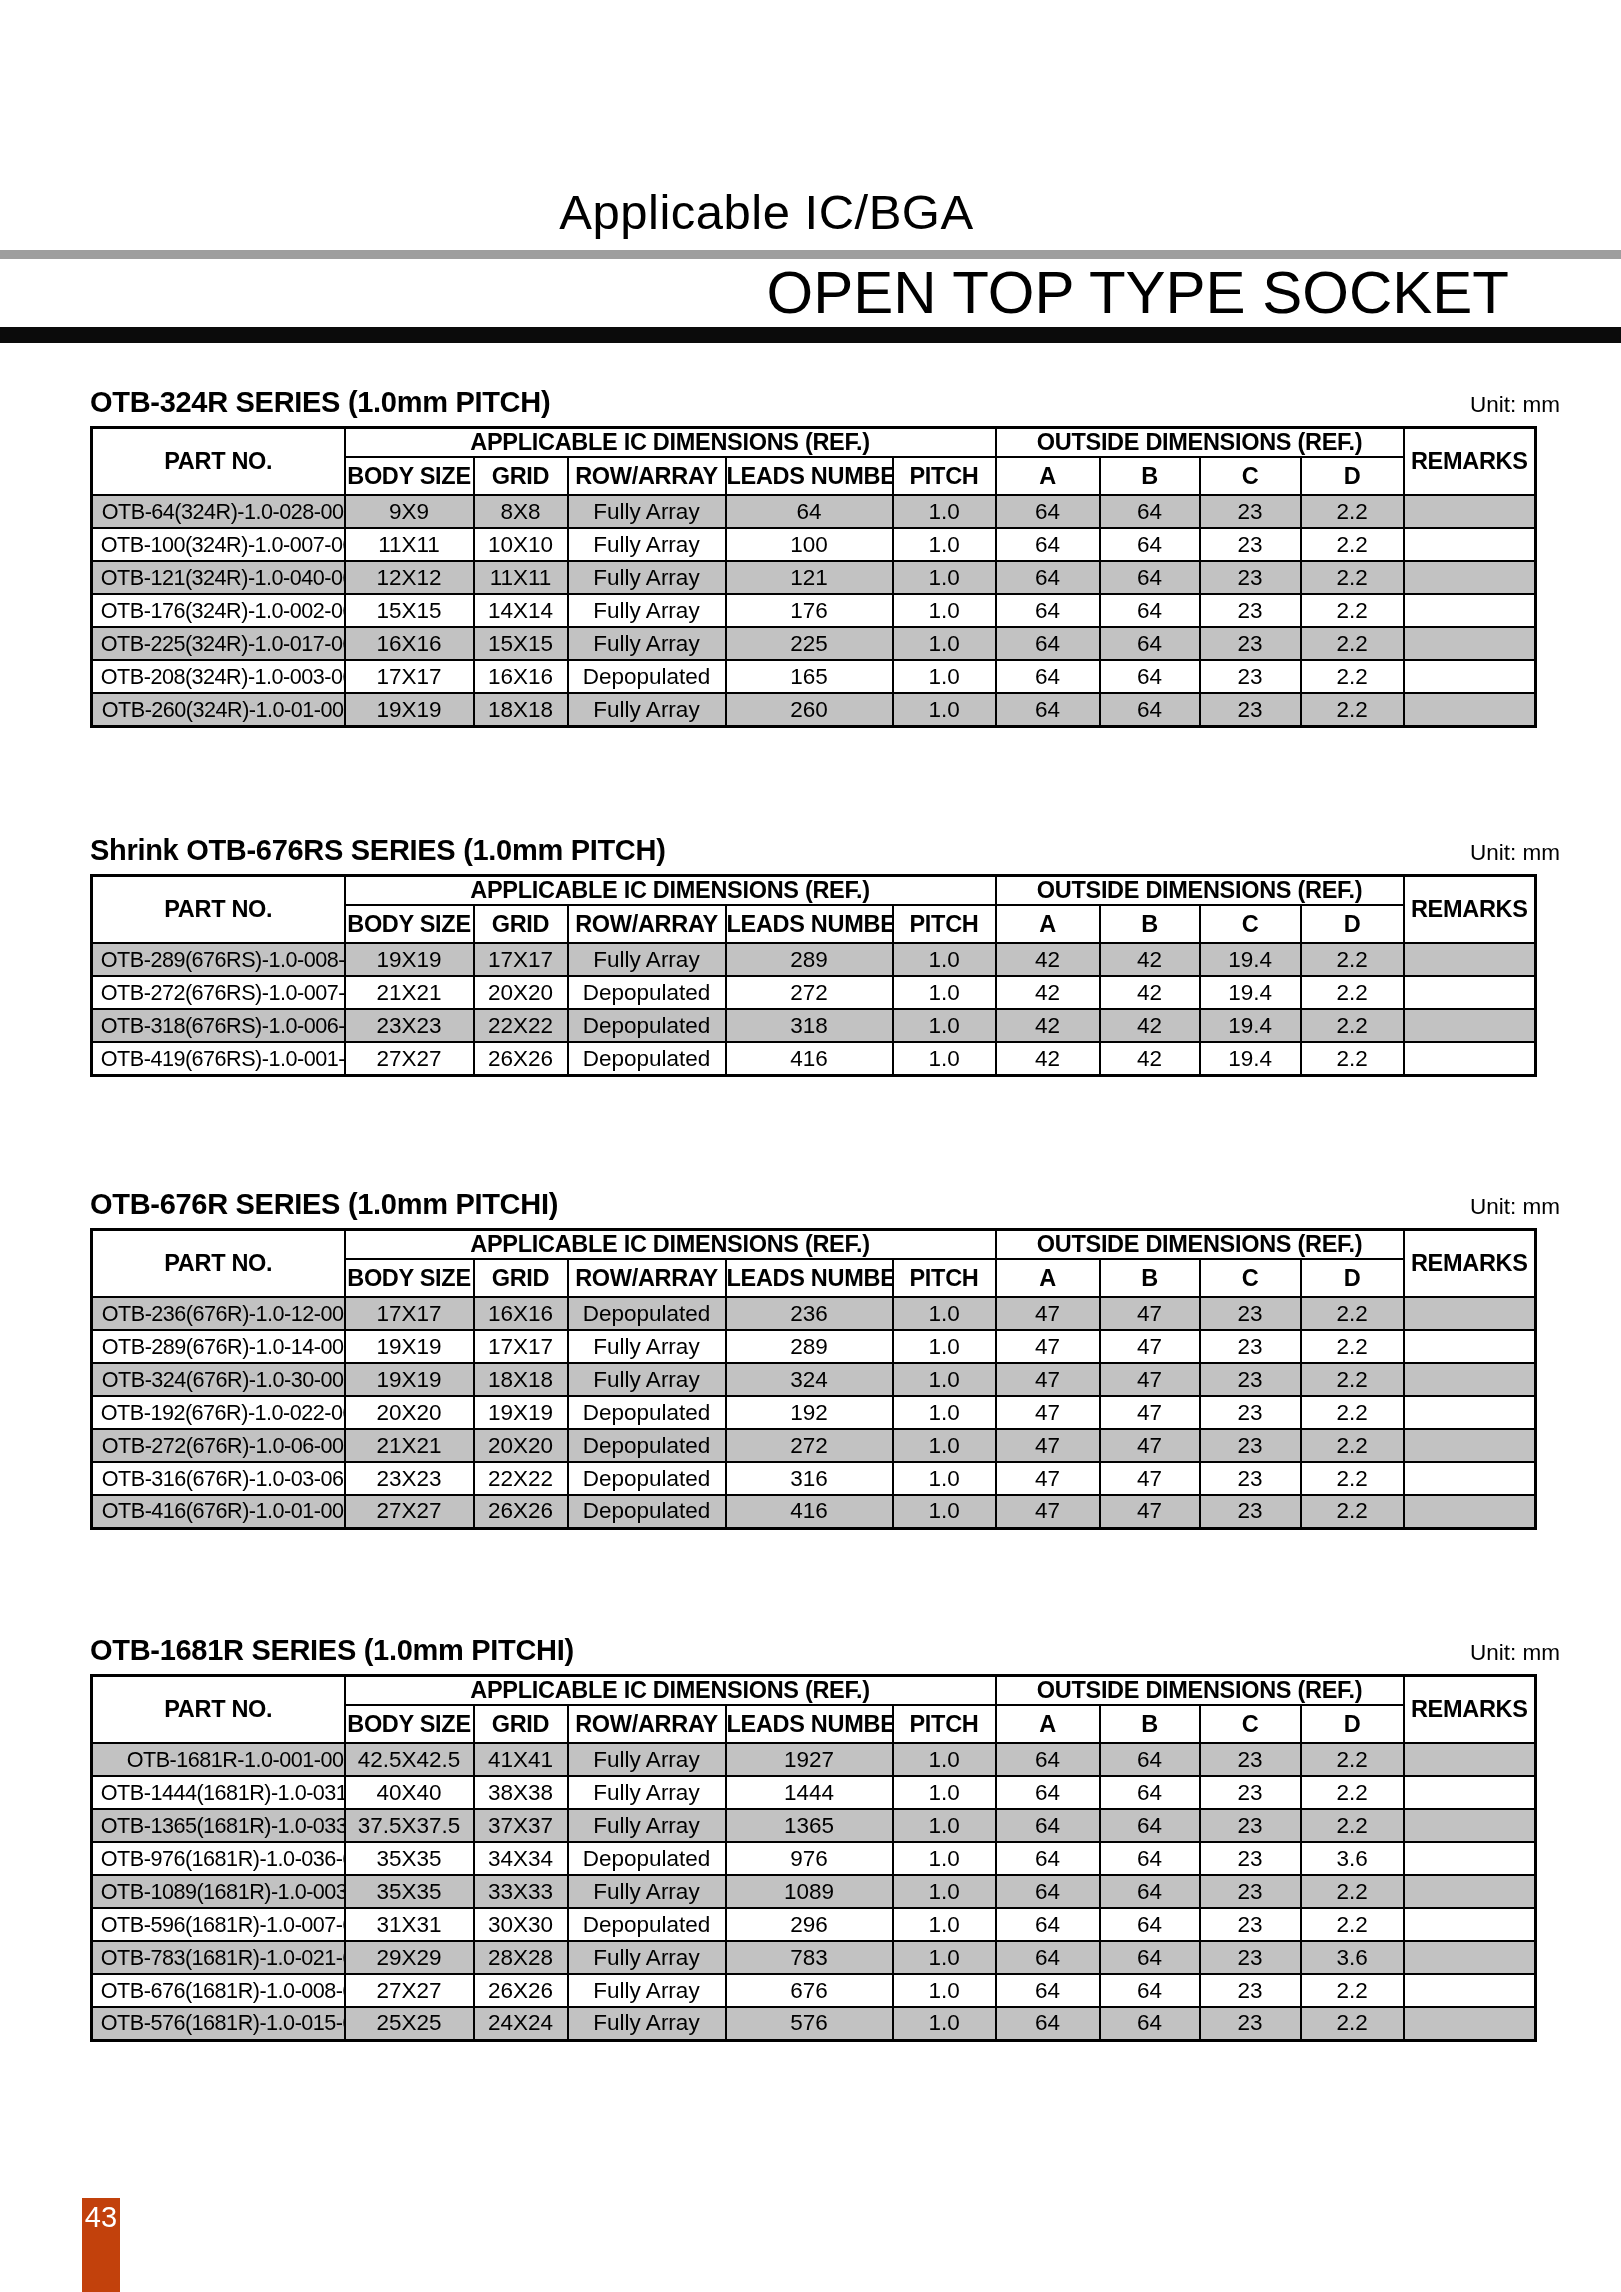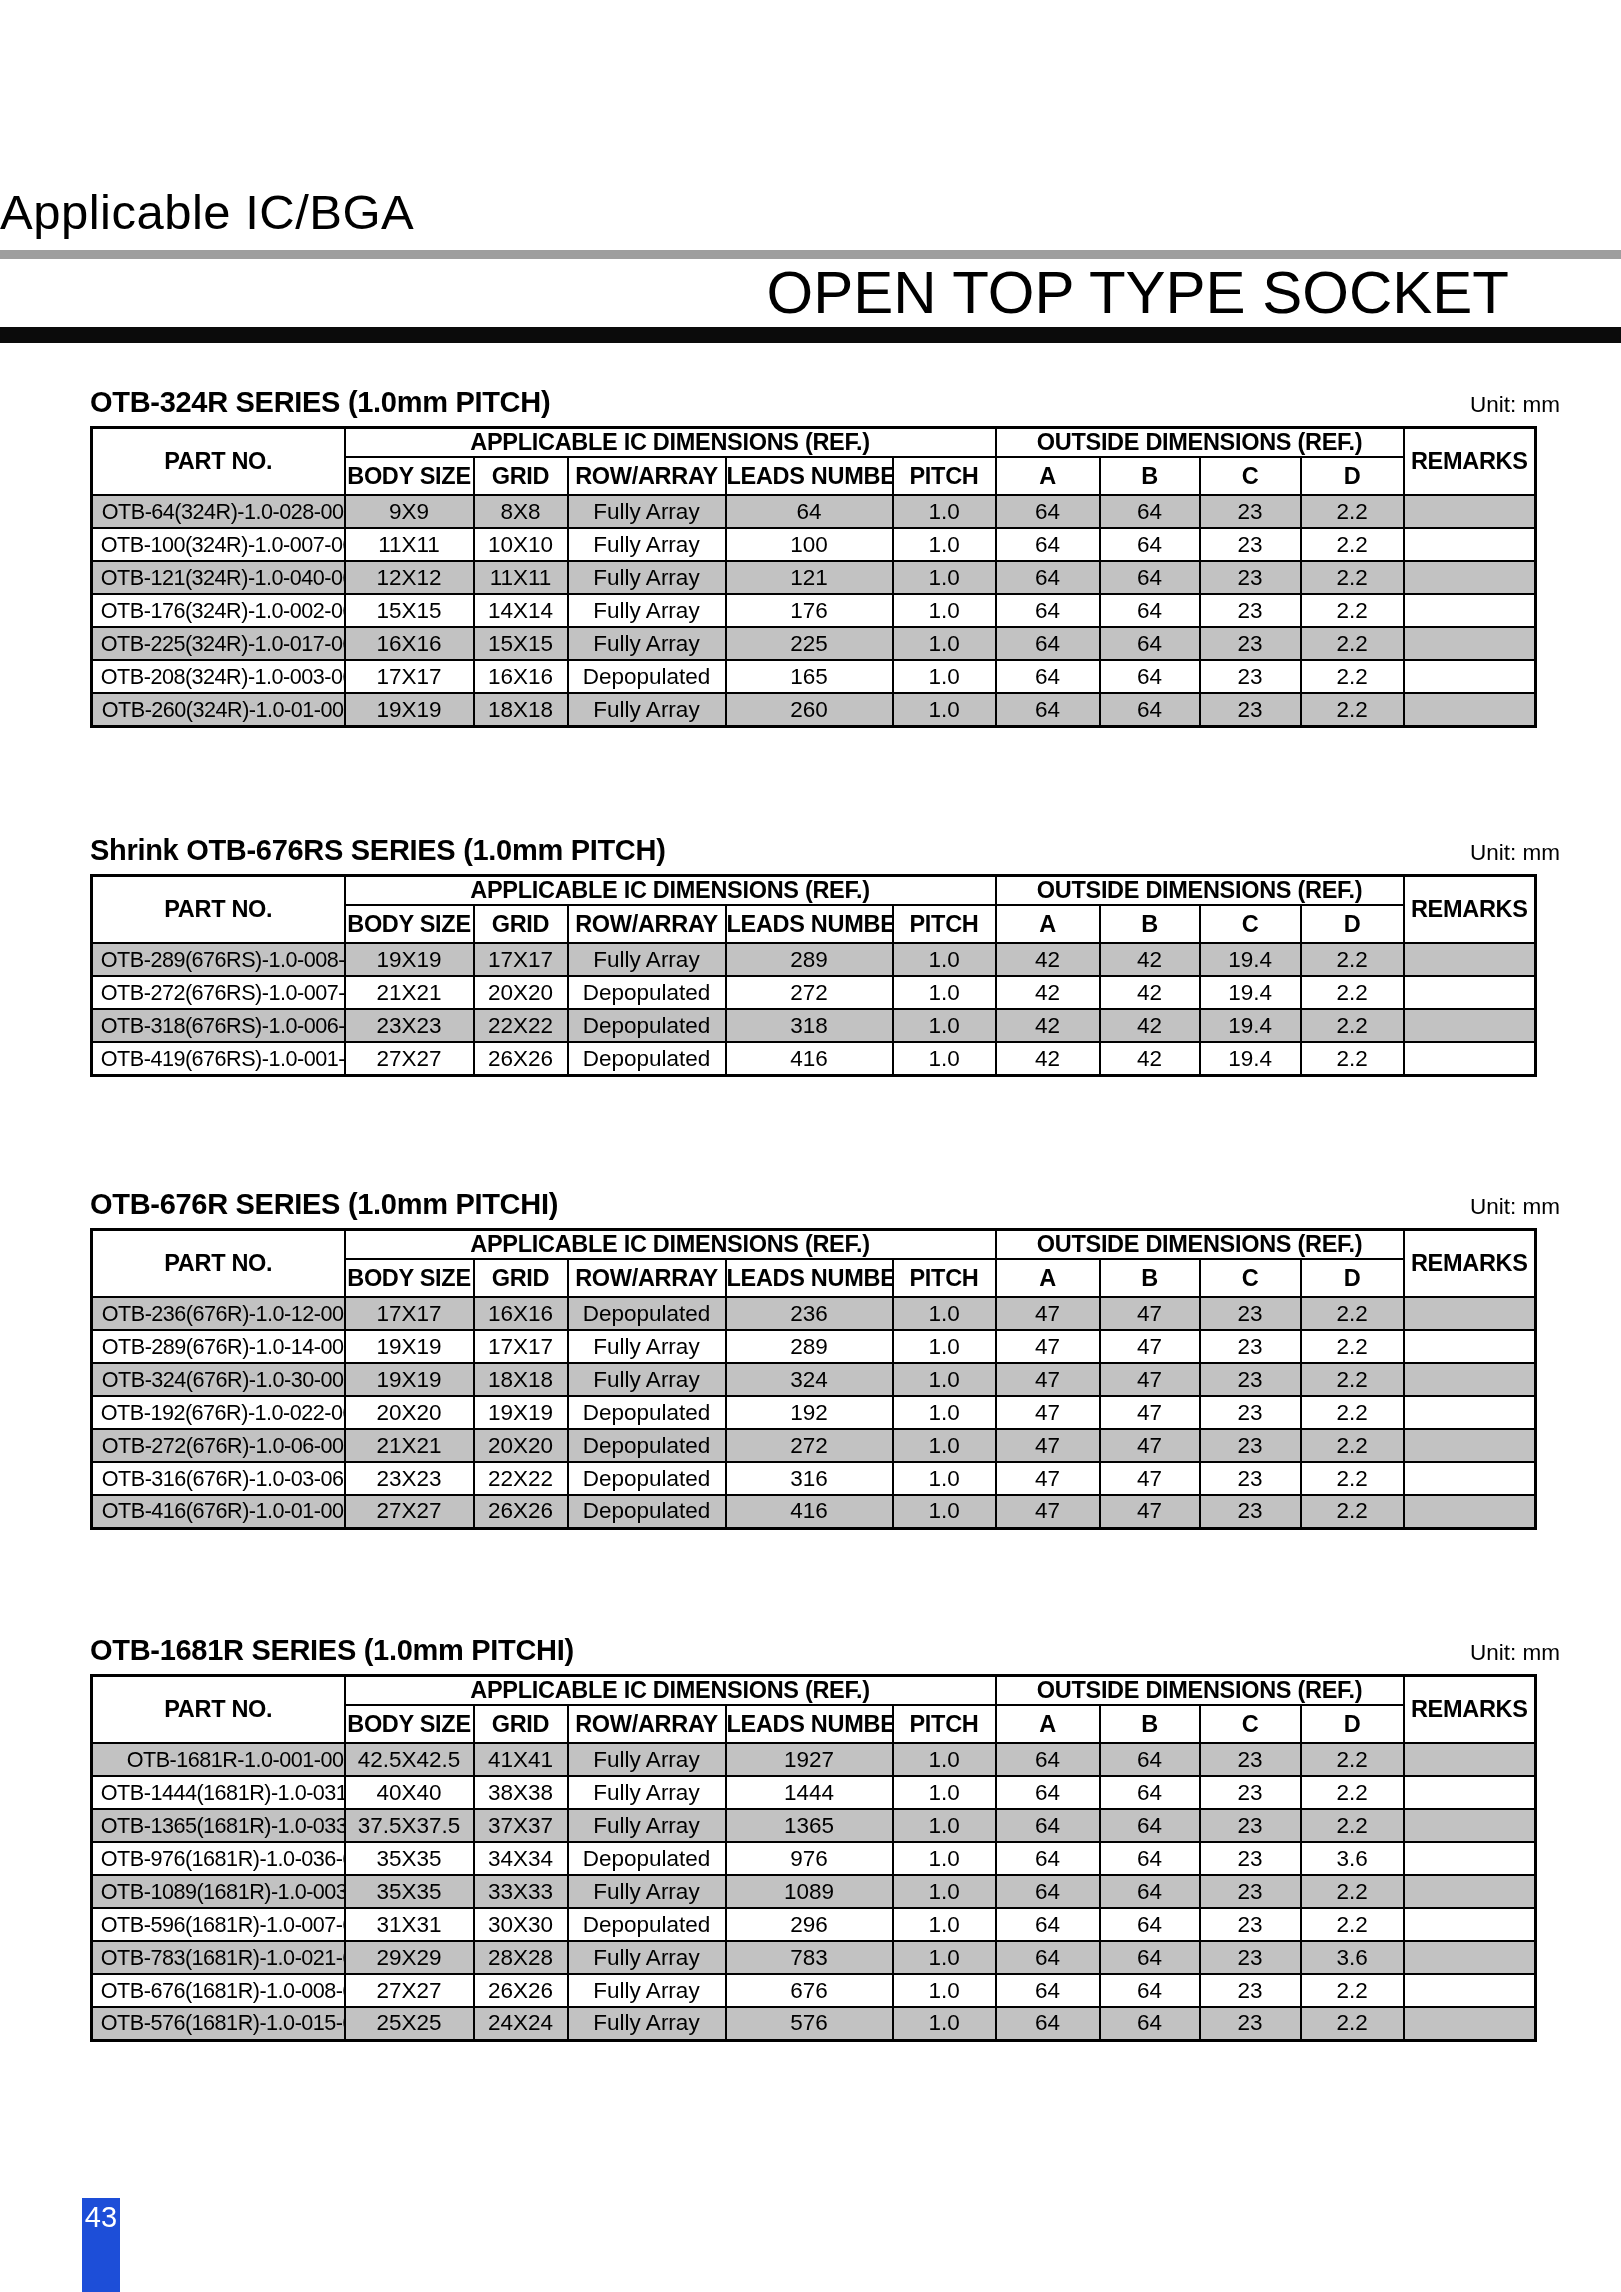--- a/index.html
+++ b/index.html
@@ -9,21 +9,21 @@
     width:1621px; height:2293px;
     background:#ffffff;
     overflow:hidden;
     font-family:"Liberation Sans", sans-serif;
     color:#000;
   }
   
   .top-title {
     padding-top:188px;
     padding-right:88px;
-    text-align:left;
+    text-align:center;
     font-size:49px;
     line-height:1.0;
     font-weight:400;
     letter-spacing:0.5px;
   }
   .gray-bar {
     margin-top:12.7px;
     height:9.8px;
     width:100%;
     background:#9e9e9e;
@@ -102,21 +102,21 @@
   }
   table.spec tbody tr:nth-child(odd) td { background:#c2c2c2; }
   table.spec tbody tr:nth-child(even) td { background:#ffffff; }
   
   .page-num-box {
     position:absolute;
     left:82px;
     top:2198px;
     width:38px;
     height:94px;
-    background:#1d4ed8;
+    background:#c2410c;
     color:#ffffff;
     text-align:center;
     font-size:29px;
     font-weight:400;
     padding-top:2.9px;
   }
 </style>
 </head>
 <body>
 

